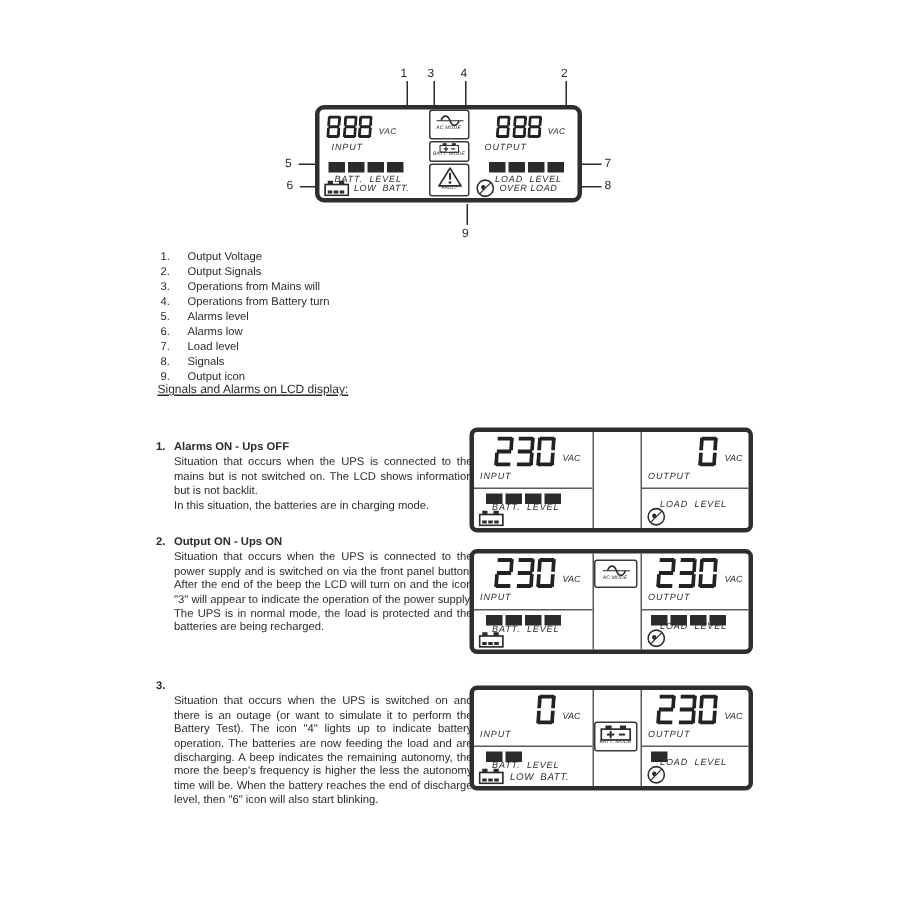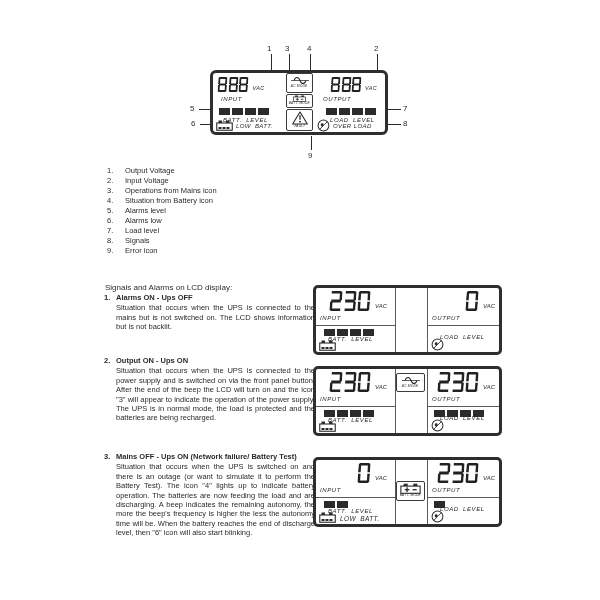--- a/index.html
+++ b/index.html
@@ -56,21 +56,21 @@
   .d-mid{position:absolute;left:72px;top:0;width:30px;height:59px;}
   .d-ac{position:absolute;left:1px;top:0;width:27px;height:20px;}
   .d-battm{position:absolute;left:1px;top:21px;width:27px;height:14px;}
   .d-fault{position:absolute;left:1px;top:36px;width:27px;height:22px;}
 
   
   .legend{position:absolute;left:107px;top:166px;font-size:7.5px;line-height:10px;}
   .legend-row{display:flex;}
   .legend-num{width:18px;}
 
-  .signals-title{position:absolute;left:105px;top:283px;font-size:8px;}
+  .signals-title{position:absolute;left:105px;top:255px;font-size:8px;text-decoration:underline;}
 
   
   .sec{position:absolute;width:214px;font-size:7.5px;line-height:9.4px;}
   .sec1{left:104px;top:293px}.sec2{left:104px;top:356px}.sec3{left:104px;top:452px}
   .sec-head{display:flex;font-weight:bold;}
   .sec-num{width:12px;flex:none;}
   .sec-body{margin-left:12px;width:199px;text-align:justify;margin-top:1px;}
   .sec-body p{margin:0;}
 
   
@@ -258,78 +258,78 @@
     </div>
   </div>
 
   <div class="legend">
     <div class="legend-row">
         <span class="legend-num">1.</span>
         <span>Output Voltage</span>
       </div>
     <div class="legend-row">
         <span class="legend-num">2.</span>
-        <span>Input Voltage</span>
+        <span>Output Signals</span>
       </div>
     <div class="legend-row">
         <span class="legend-num">3.</span>
-        <span>Operations from Mains icon</span>
+        <span>Operations from Mains will</span>
       </div>
     <div class="legend-row">
         <span class="legend-num">4.</span>
-        <span>Situation from Battery icon</span>
+        <span>Operations from Battery turn</span>
       </div>
     <div class="legend-row">
         <span class="legend-num">5.</span>
         <span>Alarms level</span>
       </div>
     <div class="legend-row">
         <span class="legend-num">6.</span>
         <span>Alarms low</span>
       </div>
     <div class="legend-row">
         <span class="legend-num">7.</span>
         <span>Load level</span>
       </div>
     <div class="legend-row">
         <span class="legend-num">8.</span>
         <span>Signals</span>
       </div>
     <div class="legend-row">
         <span class="legend-num">9.</span>
-        <span>Error icon</span>
+        <span>Output icon</span>
       </div>
   </div>
 
   <div class="signals-title">Signals and Alarms on LCD display:</div>
 
   <div class="sec sec1">
     <div class="sec-head">
       <span class="sec-num">1.</span>
       <span>Alarms ON - Ups OFF</span>
     </div>
     <div class="sec-body">
       <p>Situation that occurs when the UPS is connected to the mains but is not switched on. The LCD shows information but is not backlit.</p>
+      <p>In this situation, the batteries are in charging mode.</p>
     </div>
   </div>
 
   <div class="sec sec2">
     <div class="sec-head">
       <span class="sec-num">2.</span>
       <span>Output ON - Ups ON</span>
     </div>
     <div class="sec-body">
       <p>Situation that occurs when the UPS is connected to the power supply and is switched on via the front panel button. After the end of the beep the LCD will turn on and the icon "3" will appear to indicate the operation of the power supply. The UPS is in normal mode, the load is protected and the batteries are being recharged.</p>
     </div>
   </div>
 
   <div class="sec sec3">
     <div class="sec-head">
       <span class="sec-num">3.</span>
-      <span>Mains OFF - Ups ON (Network failure/ Battery Test)</span>
     </div>
     <div class="sec-body">
       <p>Situation that occurs when the UPS is switched on and there is an outage (or want to simulate it to perform the Battery Test). The icon "4" lights up to indicate battery operation. The batteries are now feeding the load and are discharging. A beep indicates the remaining autonomy, the more the beep's frequency is higher the less the autonomy time will be. When the battery reaches the end of discharge level, then "6" icon will also start blinking.</p>
     </div>
   </div>
 
   <div class="lcd-panel pp1" data-mode="none" data-lowbatt="false">
     <div class="cell pl">
       <div class="volt-row">
         <span class="sevenseg seg-lg">

